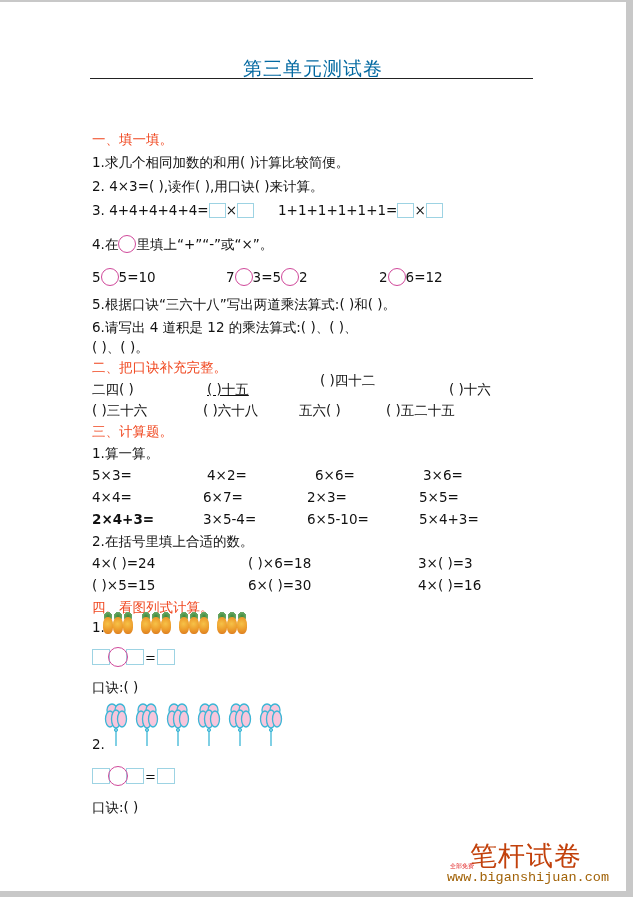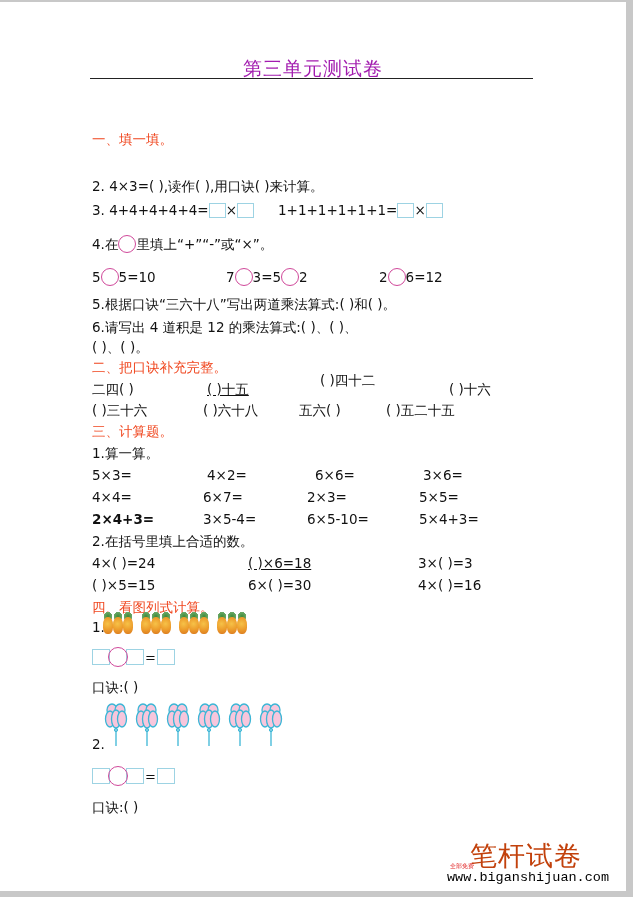--- a/index.html
+++ b/index.html
@@ -9,21 +9,21 @@
     font-family:"DejaVu Sans","Liberation Sans",sans-serif;
     color:#111;
   }
   .page {
     position:absolute; left:0; top:2px; width:626px; height:889px;
     background:#fff;
   }
   .abs { position:absolute; white-space:nowrap; }
   .title {
     left:0; width:626px; top:54px; text-align:center;
-    font-size:19px; letter-spacing:1px; color:#a21caf;
+    font-size:19px; letter-spacing:1px; color:#0369a1;
   }
   .title-rule {
     position:absolute; left:90px; width:443px; top:76px; height:1px; background:#222;
   }
   .t { font-size:13.5px; line-height:16px; }
   .sec { font-size:13.5px; line-height:16px; color:#f0461e; }
   .box {
     display:inline-block; width:17px; height:15px; border:1px solid #9dd3e3;
     vertical-align:-3px; box-sizing:border-box; background:#fff;
   }
@@ -43,33 +43,34 @@
   }
   .pine .body {
     position:absolute; left:0; top:7px; width:10px; height:17px; border-radius:45% 45% 40% 40%;
     background:radial-gradient(circle at 45% 40%, #f6c248 0%, #ec9a2a 55%, #d87820 100%);
   }
   .balloon { display:inline-block; width:24px; height:44px; margin-right:7px; }
   .watermark-cn {
     font-family:"DejaVu Sans",sans-serif; font-size:27px; color:#c2410c; letter-spacing:1px;
   }
   .watermark-url {
-    font-family:"Liberation Mono","DejaVu Sans Mono",monospace; font-size:13.5px; color:#000000;
+    font-family:"Liberation Mono","DejaVu Sans Mono",monospace; font-size:13.5px; color:#a16207;
   }
   .watermark-tag { font-size:6px; color:#e02020; }
 </style>
 </head>
 <body>
 
 <div class="page">
 
   <div class="abs title">第三单元测试卷</div>
   <div class="title-rule"></div>
 
   <div class="abs sec" style="left:92px;top:129px;">一、填一填。</div>
+  <div class="abs t" style="left:92px;top:152px;">1.求几个相同加数的和用(        )计算比较简便。</div>
   <div class="abs t" style="left:92px;top:176px;">2. 4×3=(       ),读作(                  ),用口诀(                  )来计算。</div>
 
   <div class="abs t" style="left:92px;top:200px;">
     <span>3. 4+4+4+4+4=</span><span class="box"></span><span>×</span><span class="box"></span>
   </div>
   <div class="abs t" style="left:278px;top:200px;">
     <span>1+1+1+1+1+1=</span><span class="box"></span><span>×</span><span class="box"></span>
   </div>
 
   <div class="abs t" style="left:92px;top:233px;">
@@ -113,21 +114,21 @@
   <div class="abs t" style="left:307px;top:487px;">2×3=</div>
   <div class="abs t" style="left:419px;top:487px;">5×5=</div>
 
   <div class="abs t" style="left:92px;top:509px;font-weight:bold;">2×4+3=</div>
   <div class="abs t" style="left:203px;top:509px;">3×5-4=</div>
   <div class="abs t" style="left:307px;top:509px;">6×5-10=</div>
   <div class="abs t" style="left:419px;top:509px;">5×4+3=</div>
 
   <div class="abs t" style="left:92px;top:531px;">2.在括号里填上合适的数。</div>
   <div class="abs t" style="left:92px;top:553px;">4×(       )=24</div>
-  <div class="abs t" style="left:248px;top:553px;text-decoration:underline;">(       )×6=18</div>
+  <div class="abs t" style="left:248px;top:553px;">(       )×6=18</div>
   <div class="abs t" style="left:418px;top:553px;">3×(       )=3</div>
   <div class="abs t" style="left:92px;top:575px;">(       )×5=15</div>
   <div class="abs t" style="left:248px;top:575px;">6×(       )=30</div>
   <div class="abs t" style="left:418px;top:575px;">4×(       )=16</div>
 
   <div class="abs sec" style="left:92px;top:597px;">四、看图列式计算。</div>
 
   <div class="abs t" style="left:92px;top:617px;">1.</div>
   <div class="abs" style="left:103px;top:608px;display:flex;">
     <div class="pine-group">

